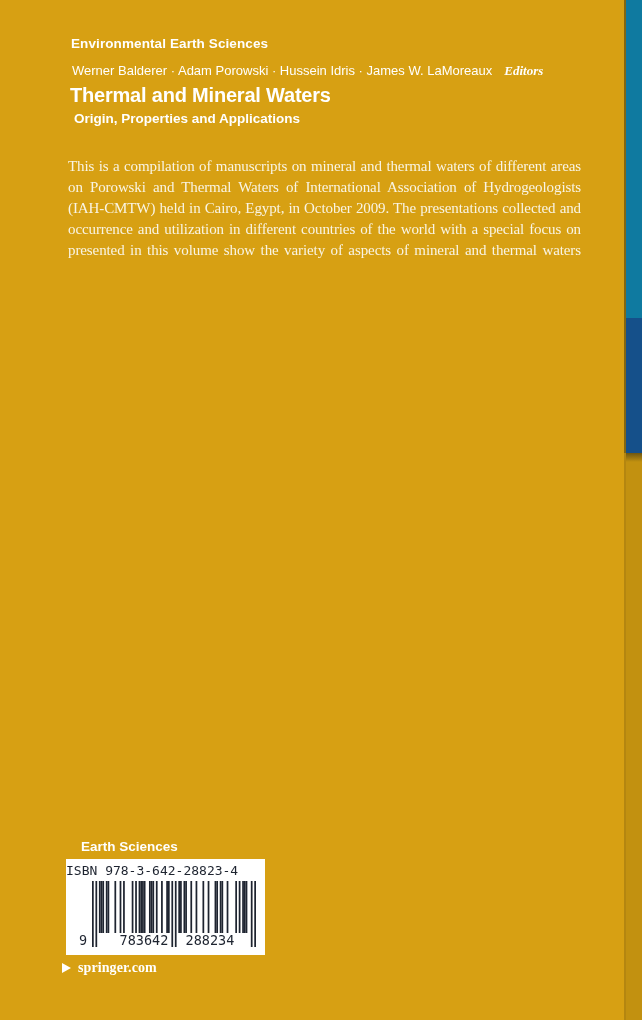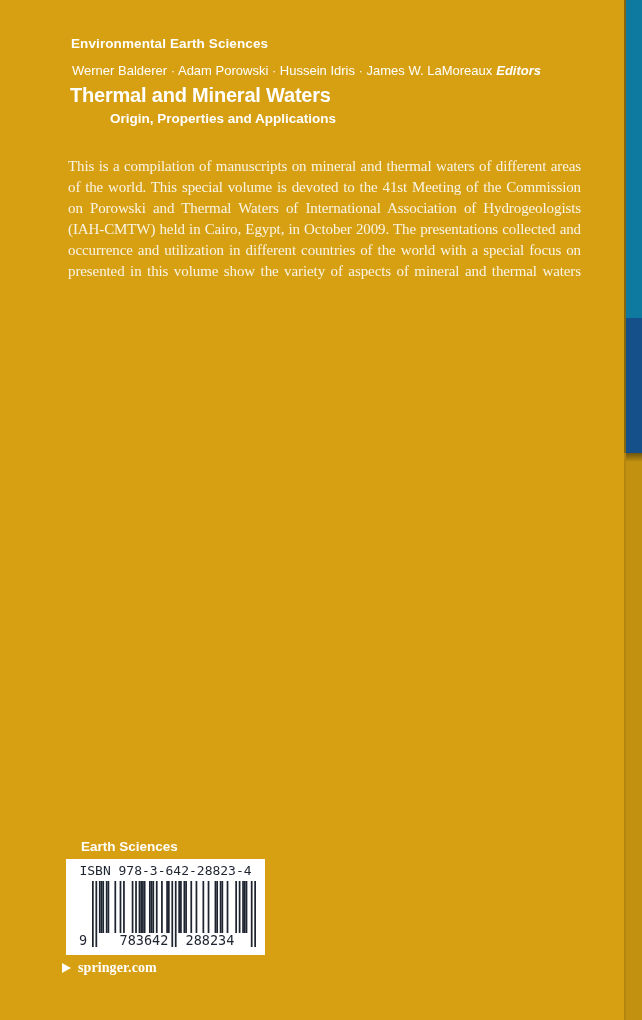--- a/index.html
+++ b/index.html
@@ -11,37 +11,37 @@
   
   .edge-teal{position:absolute;left:626px;top:0;width:16px;height:318px;background:var(--edge-teal,#0f7aa0);}
   .edge-navy{position:absolute;left:626px;top:318px;width:16px;height:135px;background:var(--edge-navy,#15508a);}
   .edge-olive{position:absolute;left:626px;top:453px;width:16px;height:567px;background:var(--edge-olive,#c29110);}
   .edge-crease{position:absolute;left:624px;top:0;width:2px;height:453px;background:rgba(28,30,14,.45);}
   .edge-crease-soft{position:absolute;left:624px;top:453px;width:2px;height:567px;background:rgba(90,70,10,.28);}
   .edge-shadow-h{position:absolute;left:626px;top:453px;width:16px;height:9px;background:linear-gradient(rgba(25,28,18,.5),rgba(25,28,18,0));}
 
   .series{position:absolute;left:71px;top:36px;font-size:13.5px;font-weight:700;color:var(--text-white,#fff);letter-spacing:.1px;}
   .authors{position:absolute;left:72px;top:63px;font-size:13px;color:var(--text-white,#fff);white-space:nowrap;}
-  .editors{font-style:italic;font-weight:700;margin-left:4px;}
+  .editors{font-style:italic;font-weight:700;margin-left:12px;font-family:Liberation Serif, serif;}
   .title{position:absolute;left:70px;top:84px;font-size:20px;font-weight:700;color:var(--text-white,#fff);letter-spacing:-.2px;white-space:nowrap;}
-  .subtitle{position:absolute;left:74px;top:111px;font-size:13.5px;font-weight:700;color:var(--text-white,#fff);margin-left:36px;}
+  .subtitle{position:absolute;left:74px;top:111px;font-size:13.5px;font-weight:700;color:var(--text-white,#fff);}
 
   .description{
     position:absolute;left:68px;top:156px;width:513px;
     font-family:"Liberation Serif",serif;font-size:15px;line-height:20.9px;
     color:var(--body-text,#f9f4e4);
   }
   .description .line{text-align:justify;text-align-last:justify;letter-spacing:-.1px;}
   .description .line.last{text-align-last:left;}
 
   .category{position:absolute;left:72px;top:839px;font-size:13.5px;font-weight:700;color:var(--text-white,#fff);padding-left:9px;}
 
   .barcode-box{position:absolute;left:66px;top:859px;width:199px;height:96px;background:var(--barcode-bg,#fff);}
   .isbn-label{
-    position:absolute;top:4px;left:0;right:0;text-align:center;white-space:nowrap;
+    position:absolute;top:4px;left:0;right:0;text-align:left;white-space:nowrap;
     font-family:"DejaVu Sans Mono",monospace;font-size:13px;color:var(--barcode-ink,#1e2430);
   }
   .bars-wrap{position:absolute;left:0;top:22px;right:0;height:72px;}
   .bars{position:absolute;left:26px;top:0;}
   .bars rect{fill:var(--barcode-ink,#1e2430);}
   .bc-digit{
     position:absolute;top:51px;text-align:center;
     font-family:"DejaVu Sans Mono",monospace;font-size:13.5px;color:var(--barcode-ink,#1e2430);
   }
   .d-first{left:8px;width:18px;}
@@ -66,21 +66,20 @@
 
   <div class="series">Environmental Earth Sciences</div>
 
   <div class="authors"><span>Werner Balderer · Adam Porowski · Hussein Idris · James W. LaMoreaux</span><span class="editors">Editors</span></div>
 
   <div class="title">Thermal and Mineral Waters</div>
   <div class="subtitle">Origin, Properties and Applications</div>
 
   <div class="description">
     <div class="line">This is a compilation of manuscripts on mineral and thermal waters of different areas</div>
-    <div class="line">of the world. This special volume is devoted to the 41st Meeting of the Commission</div>
     <div class="line">on Porowski and Thermal Waters of International Association of Hydrogeologists</div>
     <div class="line">(IAH-CMTW) held in Cairo, Egypt, in October 2009. The presentations collected and</div>
     <div class="line">occurrence and utilization in different countries of the world with a special focus on</div>
     <div class="line">presented in this volume show the variety of aspects of mineral and thermal waters</div>
   </div>
 
   <div class="category">Earth Sciences</div>
 
   <div class="barcode-box">
     <div class="isbn-label">ISBN 978-3-642-28823-4</div>

